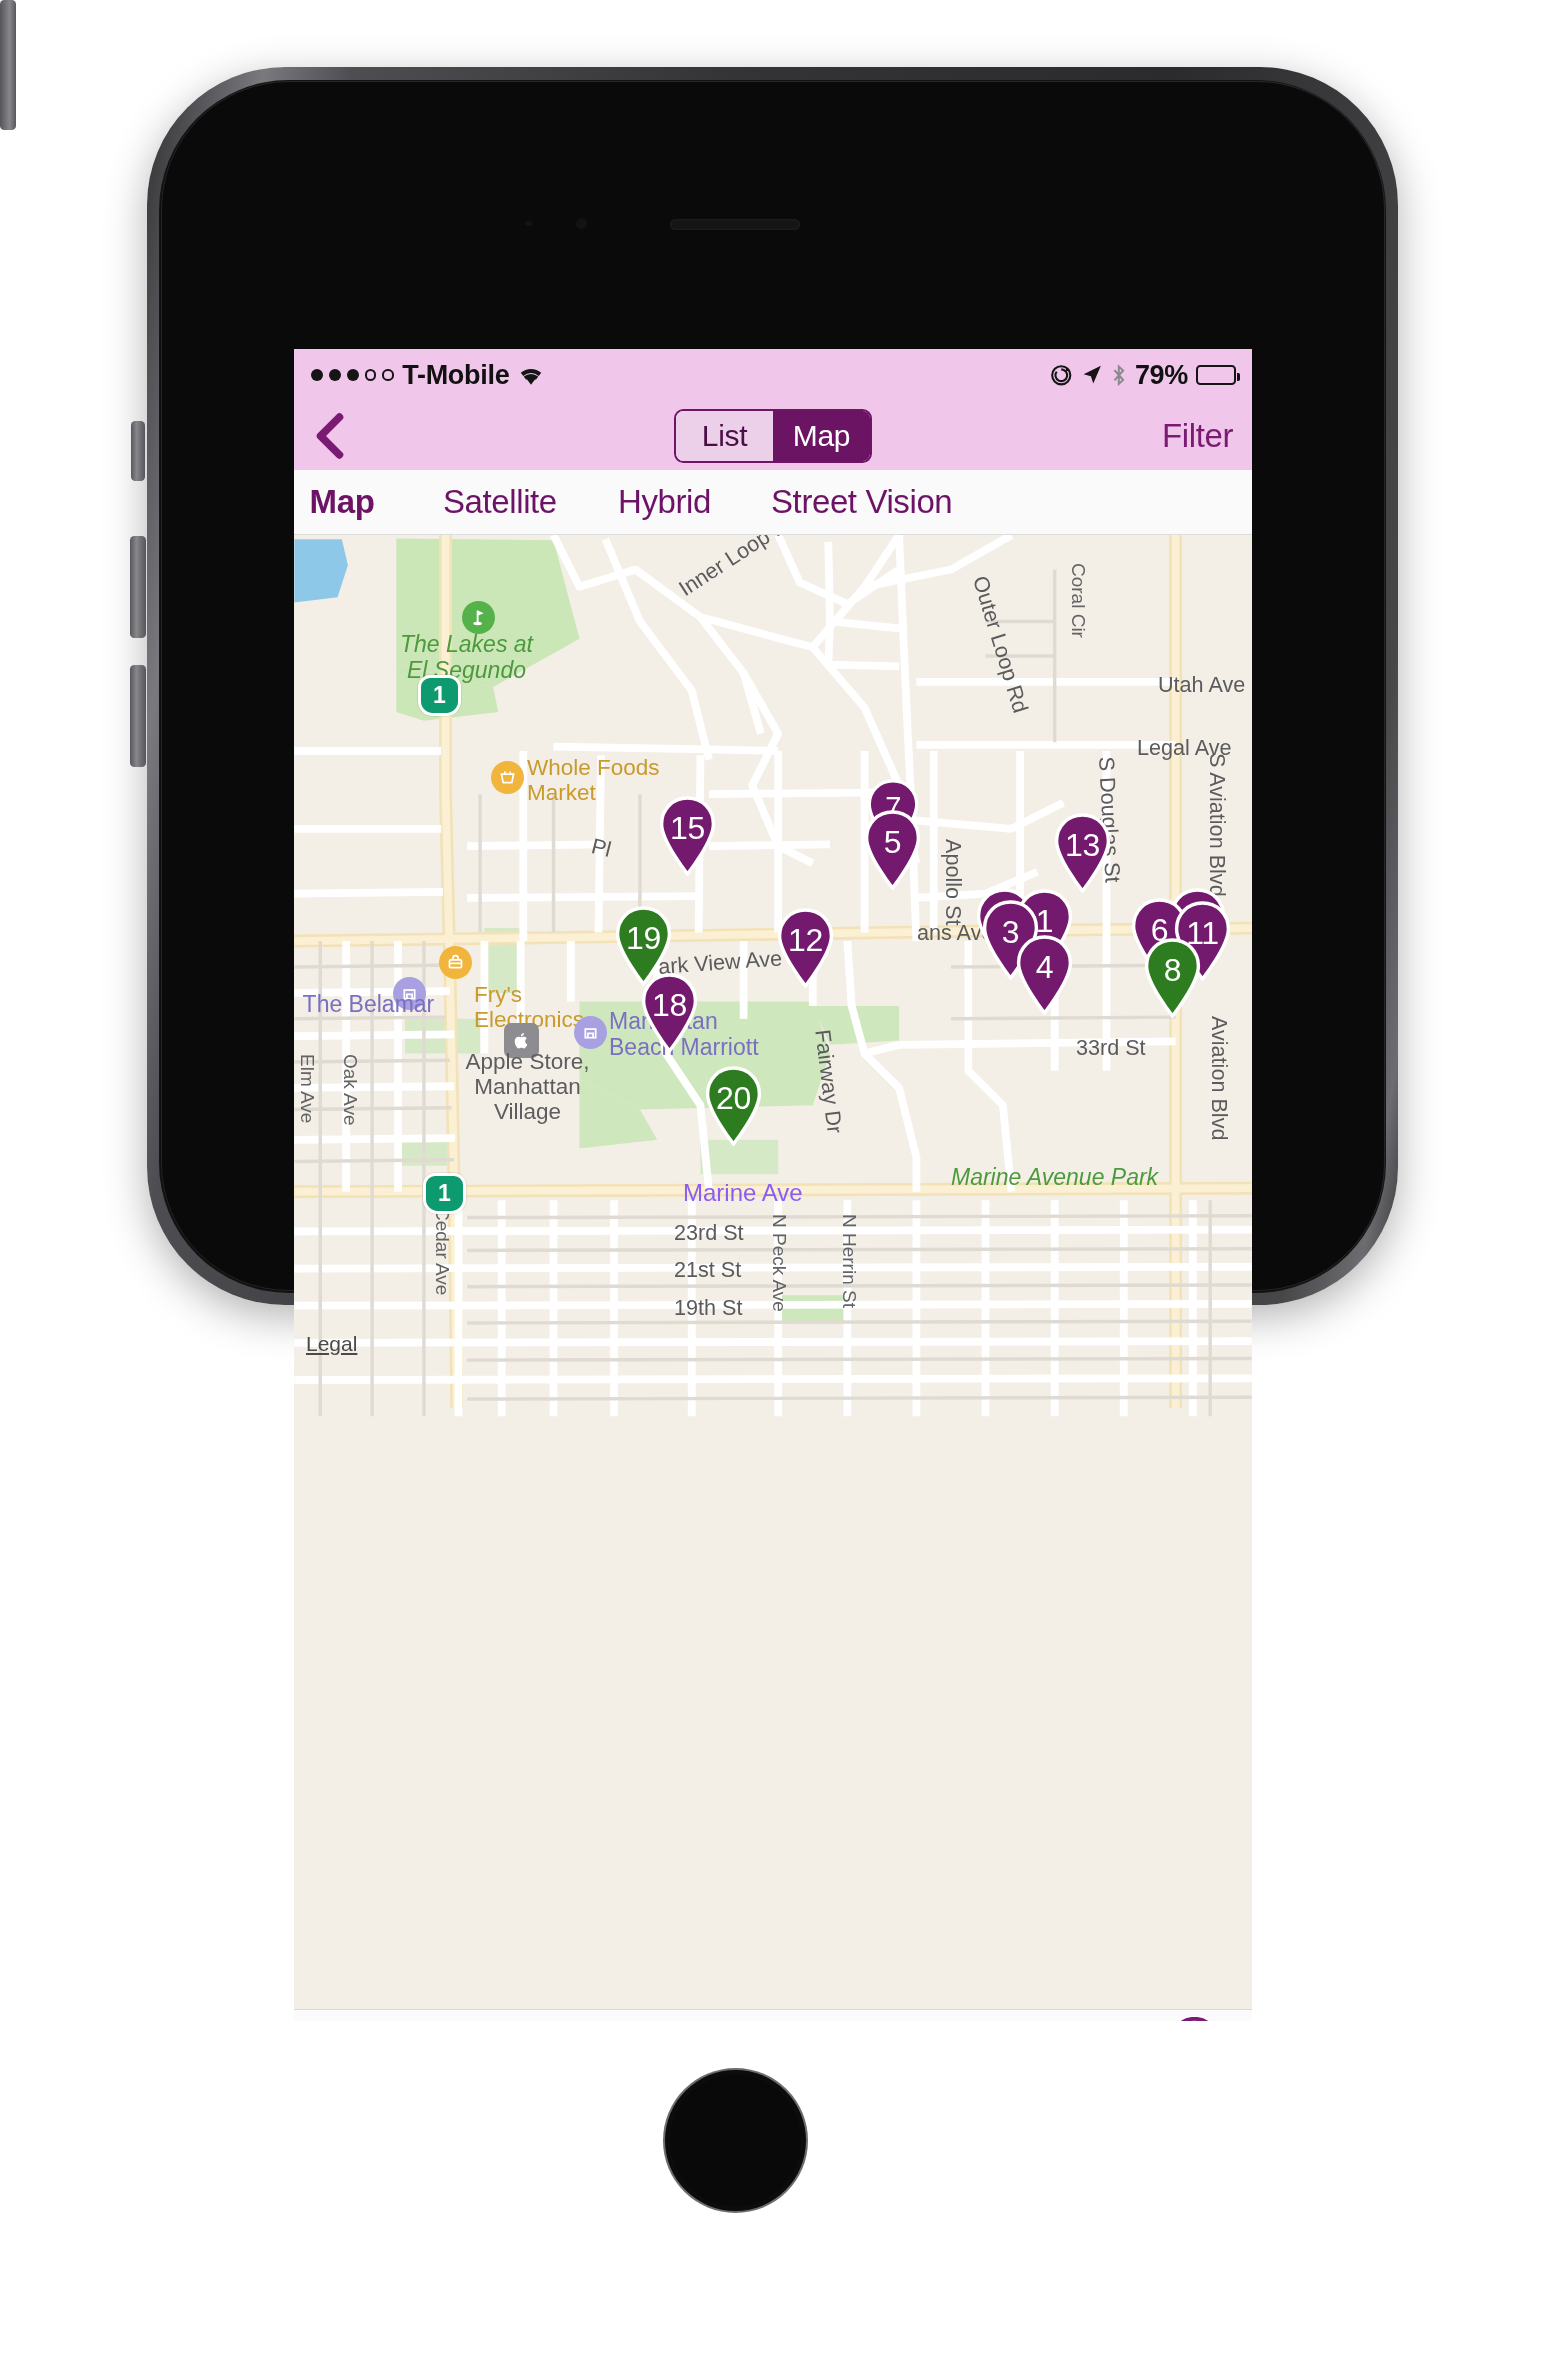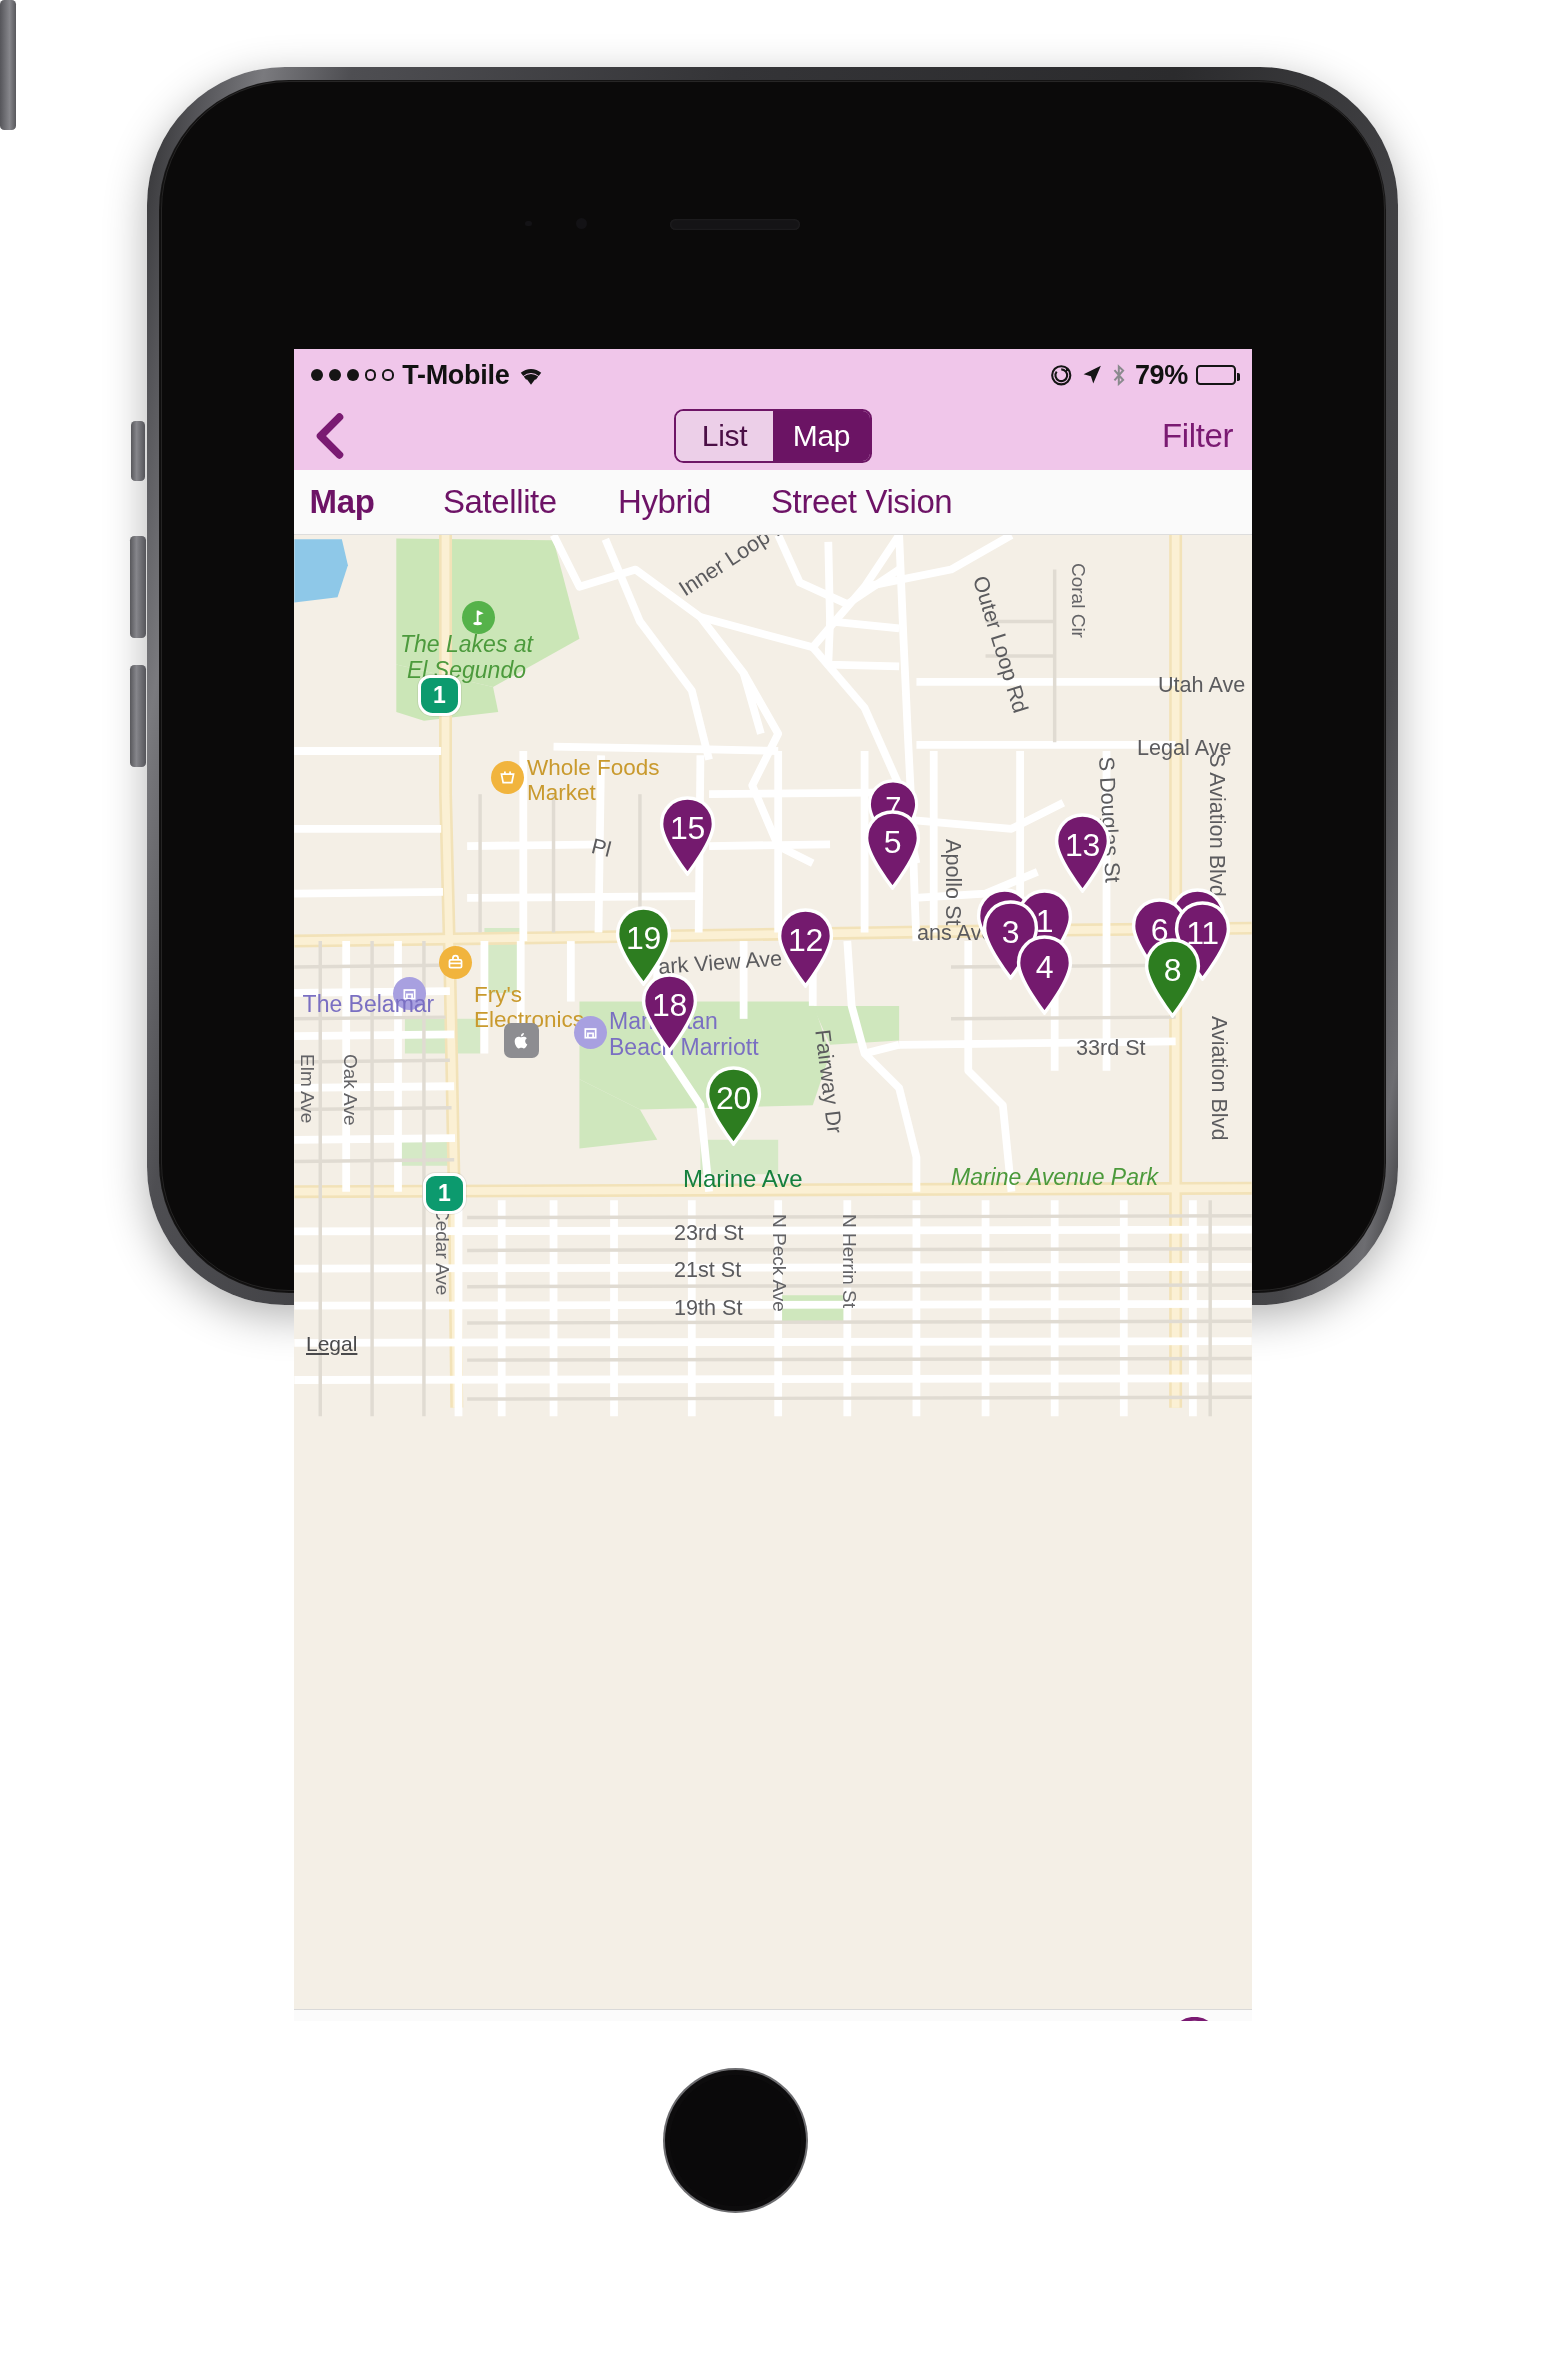--- a/index.html
+++ b/index.html
@@ -372,21 +372,21 @@
       <div class="maplabel lbl-road" style="left:936px;top:218px;transform:rotate(90deg);transform-origin:left top;">S Aviation Blvd</div>
       <div class="maplabel lbl-road" style="left:672px;top:304px;transform:rotate(90deg);transform-origin:left top;">Apollo St</div>
       <div class="maplabel lbl-road" style="left:301px;top:298px;transform:rotate(14deg);transform-origin:left top;">Pl</div>
       <div class="maplabel lbl-road" style="left:623px;top:385px;">ans Ave</div>
       <div class="maplabel lbl-road" style="left:349px;top:420px;transform:rotate(-4deg);transform-origin:left top;">Park View Ave</div>
       <div class="maplabel lbl-road" style="left:541px;top:493px;transform:rotate(83deg);transform-origin:left top;">Fairway Dr</div>
       <div class="maplabel lbl-road-sm" style="left:24px;top:519px;transform:rotate(90deg);transform-origin:left top;">Elm Ave</div>
       <div class="maplabel lbl-road-sm" style="left:67px;top:519px;transform:rotate(90deg);transform-origin:left top;">Oak Ave</div>
       <div class="maplabel lbl-road" style="left:782px;top:500px;">33rd St</div>
       <div class="maplabel lbl-road" style="left:938px;top:481px;transform:rotate(90deg);transform-origin:left top;">Aviation Blvd</div>
-      <div class="maplabel lbl-road" style="left:389px;top:630px;font-size:24px;color:#15803d;">Marine Ave</div>
+      <div class="maplabel lbl-road" style="left:389px;top:644px;font-size:24px;color:#8b5cf6;">Marine Ave</div>
       <div class="maplabel lbl-park" style="left:657px;top:629px;">Marine Avenue Park</div>
       <div class="maplabel lbl-road-sm" style="left:159px;top:672px;transform:rotate(90deg);transform-origin:left top;">Cedar Ave</div>
       <div class="maplabel lbl-road" style="left:380px;top:685px;">23rd St</div>
       <div class="maplabel lbl-road" style="left:380px;top:722px;">21st St</div>
       <div class="maplabel lbl-road" style="left:380px;top:760px;">19th St</div>
       <div class="maplabel lbl-road-sm" style="left:496px;top:679px;transform:rotate(90deg);transform-origin:left top;">N Peck Ave</div>
       <div class="maplabel lbl-road-sm" style="left:566px;top:679px;transform:rotate(90deg);transform-origin:left top;">N Herrin St</div>
 
       <div class="poi-dot poi-green" style="left:168px;top:66px;">
         <svg width="19" height="19" viewBox="0 0 22 22">
@@ -421,20 +421,21 @@
         </svg>
       </div>
       <div class="maplabel lbl-hotel" style="left:8.6px;top:456px;">The Belamar</div>
 
       <div class="poi-dot poi-apple" style="left:210px;top:488px;">
         <svg width="21" height="21" viewBox="0 0 24 24">
           <path d="M16.2 12.6c0-2.2 1.8-3.2 1.9-3.3-1-1.5-2.6-1.7-3.2-1.7-1.4-.14-2.7.8-3.4.8-.7 0-1.8-.78-2.9-.76-1.5.02-2.9.86-3.6 2.2-1.6 2.7-.4 6.8 1.1 9 .74 1.1 1.6 2.3 2.8 2.26 1.1-.05 1.5-.72 2.9-.72s1.7.72 2.9.7c1.2-.02 1.95-1.1 2.7-2.2.85-1.26 1.2-2.48 1.2-2.54-.03-.02-2.3-.9-2.4-3.5z" fill="#fff"></path>
           <path d="M13.9 6.1c.6-.74 1-1.76.9-2.78-.87.04-1.92.58-2.55 1.3-.56.65-1.05 1.7-.92 2.7.97.08 1.96-.5 2.57-1.22z" fill="#fff"></path>
         </svg>
       </div>
+      <div class="maplabel" style="left:134px;top:514px;font-size:22.5px;color:#5d5d60;line-height:1.12;text-align:center;width:199px;white-space:normal;">Apple Store,<br>Manhattan<br>Village</div>
 
       <div class="poi-dot poi-hotel" style="left:280px;top:481px;">
         <svg width="19" height="19" viewBox="0 0 22 22">
           <rect x="5" y="7" width="12" height="10" fill="none" stroke="#fff" stroke-width="2"></rect>
           <path d="M8 17 V12 h6 v5" fill="none" stroke="#fff" stroke-width="2"></path>
         </svg>
       </div>
       <div class="maplabel lbl-hotel" style="left:315px;top:474px;line-height:1.12;white-space:normal;width:181px;">Manhattan<br>Beach Marriott</div>
 
       <div class="shield" style="left:124px;top:140px;">1</div>

